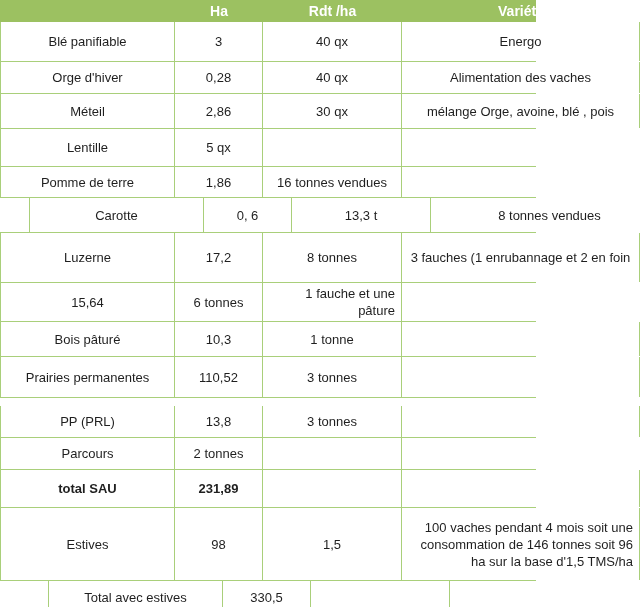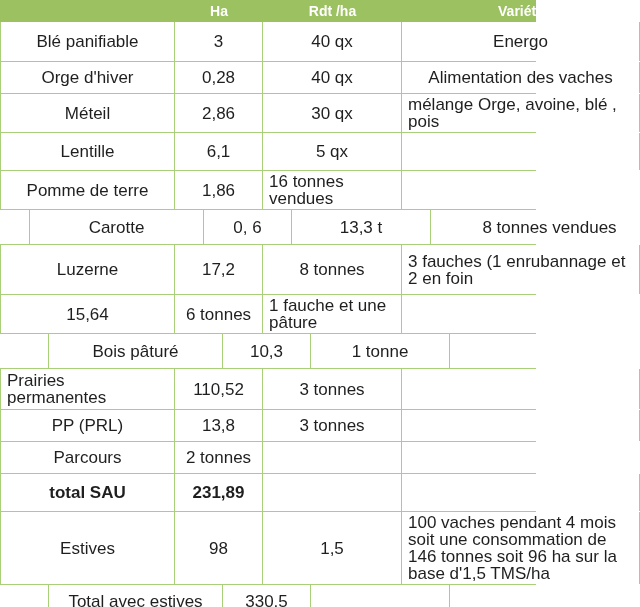--- a/index.html
+++ b/index.html
@@ -22,21 +22,21 @@
     display:flex;align-items:center;justify-content:center;
     color:var(--header-text);font-weight:bold;font-size:14px;line-height:1;
   }
   .row{
     display:grid;grid-template-columns:175px 88px 139px 238px;
     border-bottom:1px solid var(--border);box-sizing:border-box;
   }
   .row:last-child{border-bottom:2px solid var(--border);}
   .cell{
     display:flex;align-items:center;justify-content:center;
-    text-align:left;font-size:17px;line-height:17px;
+    text-align:right;font-size:13px;line-height:17px;
     padding:2px 6px;box-sizing:border-box;
     border-right:1px solid var(--border);
     overflow:hidden;
   }
   .cell:first-child{border-left:1px solid var(--border);}
   .row.bold .cell{font-weight:bold;}
 </style>
 </head>
 <body>
 
@@ -61,21 +61,20 @@
     <div class="cell">Alimentation des vaches</div>
   </div>
       <div class="row" style="min-height: 35px;">
     <div class="cell">Méteil</div>
     <div class="cell">2,86</div>
     <div class="cell">30 qx</div>
     <div class="cell">mélange Orge, avoine, blé , pois</div>
   </div>
       <div class="row" style="min-height: 38px;">
     <div class="cell">Lentille</div>
-    <div class="cell">6,1</div>
     <div class="cell">5 qx</div>
     <div class="cell"></div>
   </div>
       <div class="row" style="min-height: 31px;">
     <div class="cell">Pomme de terre</div>
     <div class="cell">1,86</div>
     <div class="cell">16 tonnes vendues</div>
   </div>
       <div class="row" style="min-height: 35px; padding-left: 29px;">
     <div class="cell">Carotte</div>
@@ -87,33 +86,33 @@
     <div class="cell">Luzerne</div>
     <div class="cell">17,2</div>
     <div class="cell">8 tonnes</div>
     <div class="cell">3 fauches (1 enrubannage et 2 en foin</div>
   </div>
       <div class="row" style="min-height: 39px;">
     <div class="cell">15,64</div>
     <div class="cell">6 tonnes</div>
     <div class="cell">1 fauche et une pâture</div>
   </div>
-      <div class="row" style="min-height: 35px; padding-left: 48px;">
+      <div class="row" style="min-height: 35px;">
     <div class="cell">Bois pâturé</div>
     <div class="cell">10,3</div>
     <div class="cell">1 tonne</div>
     <div class="cell"></div>
   </div>
       <div class="row" style="min-height: 41px;">
     <div class="cell">Prairies permanentes</div>
     <div class="cell">110,52</div>
     <div class="cell">3 tonnes</div>
     <div class="cell"></div>
   </div>
-      <div class="row" style="min-height: 32px;">
+      <div class="row" style="min-height: 32px; margin-top: 8px;">
     <div class="cell">PP (PRL)</div>
     <div class="cell">13,8</div>
     <div class="cell">3 tonnes</div>
     <div class="cell"></div>
   </div>
       <div class="row" style="min-height: 32px;">
     <div class="cell">Parcours</div>
     <div class="cell">2 tonnes</div>
     <div class="cell"></div>
   </div>

